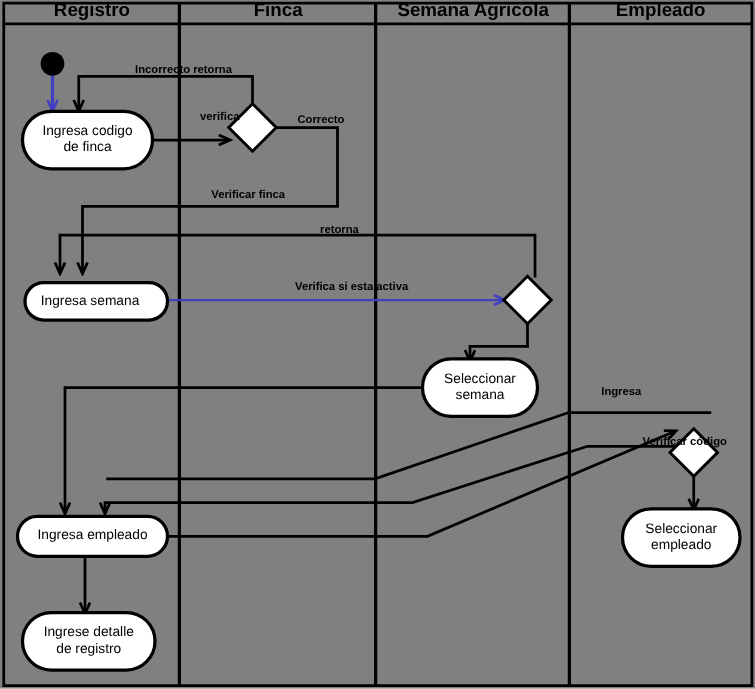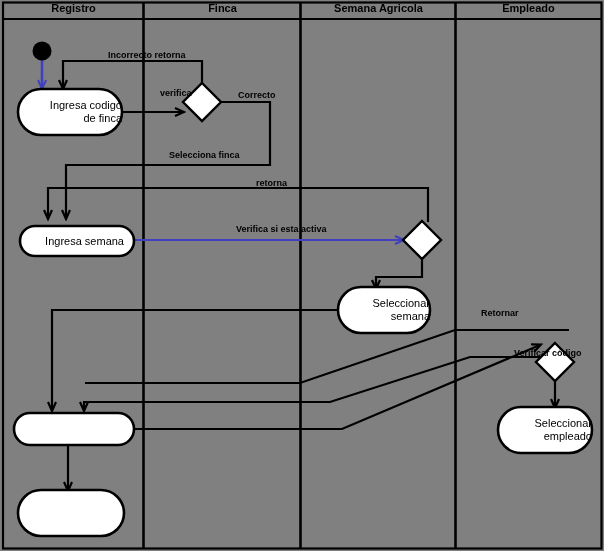--- a/index.html
+++ b/index.html
@@ -21,30 +21,30 @@
     left: 0;
     width: 604px;
     height: 551px;
   }
   .lane-title {
     position: absolute;
     top: 0;
     height: 17px;
     line-height: 17px;
     text-align: center;
-    font-size: 11px;
+    font-size: 15px;
     font-weight: bold;
     color: #000000;
     letter-spacing: 0px;
     white-space: nowrap;
     overflow: hidden;
   }
   .node-label {
     position: absolute;
-    text-align: right;
+    text-align: center;
     font-size: 11px;
     color: #000000;
     line-height: 13px;
     white-space: pre-line;
     pointer-events: none;
   }
   .edge-label {
     position: absolute;
     font-size: 9px;
     font-weight: bold;
@@ -139,34 +139,37 @@
   <div class="lane-title" style="left:457px; width:143px;">Empleado</div>
 
   <div class="node-label" style="left:18px; top:99px; width:104px;">Ingresa codigo
 de finca</div>
 
   <div class="node-label" style="left:20px; top:235px; width:104px;">Ingresa semana</div>
 
   <div class="node-label" style="left:338px; top:297px; width:92px;">Seleccionar
 semana</div>
 
+  <div class="node-label" style="left:14px; top:422px; width:120px;">Ingresa empleado</div>
 
   <div class="node-label" style="left:498px; top:417px; width:94px;">Seleccionar
 empleado</div>
 
+  <div class="node-label" style="left:18px; top:500px; width:106px;">Ingrese detalle
+de registro</div>
 
   <div class="edge-label" style="left:84px; top:50px;">Incorrecto retorna</div>
 
   <div class="edge-label" style="left:136px; top:88px;">verifica</div>
 
   <div class="edge-label" style="left:214px; top:90px;">Correcto</div>
 
-  <div class="edge-label" style="left:145px; top:150px;">Selecciona finca</div>
+  <div class="edge-label" style="left:145px; top:150px;">Verificar finca</div>
 
   <div class="edge-label" style="left:213px; top:178px;margin-left:19px;">retorna</div>
 
   <div class="edge-label" style="left:212px; top:224px;">Verifica si esta activa</div>
 
-  <div class="edge-label" style="left:457px; top:308px;">Retornar</div>
+  <div class="edge-label" style="left:457px; top:308px;">Ingresa</div>
 
   <div class="edge-label" style="left:477px; top:348px;margin-left:13px;">Verificar código</div>
 
 </div>
 
 </body></html>

